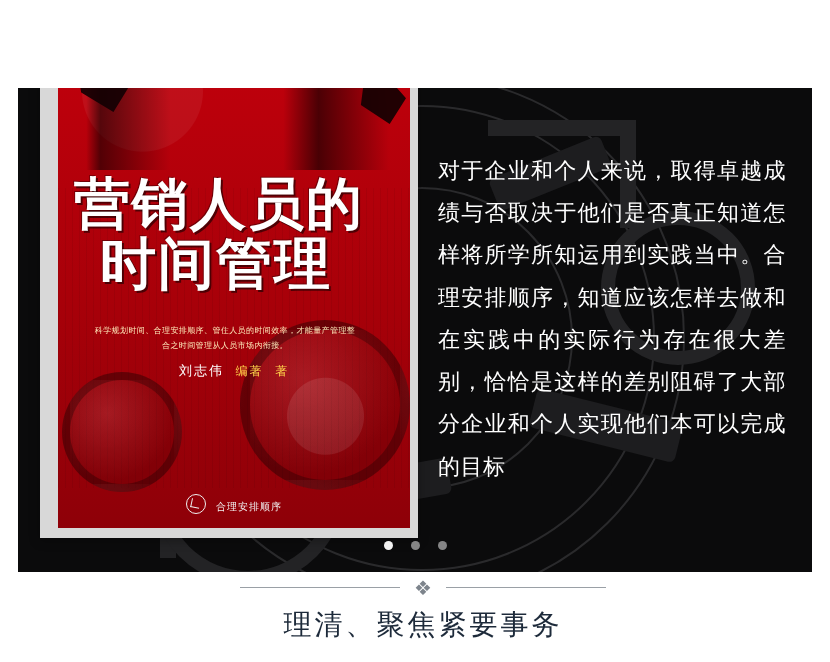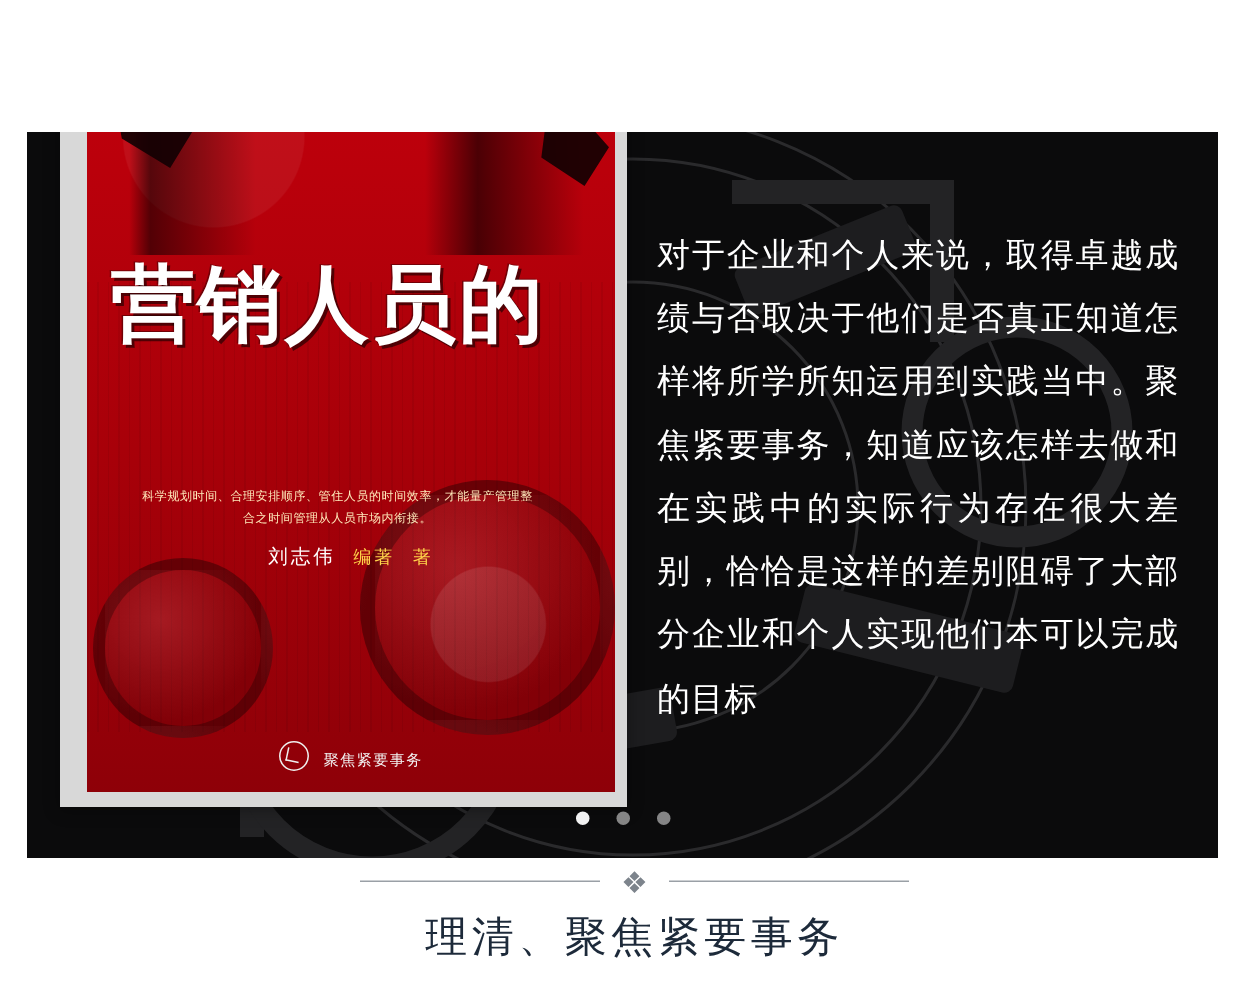--- a/index.html
+++ b/index.html
@@ -281,38 +281,39 @@
         <div class="cover-inner"></div>
         <div class="cover-pinstripes"></div>
         <div class="cover-band-top"></div>
         <div class="figure fig-a"></div>
         <div class="figure fig-b"></div>
         <div class="coin coin-1"></div>
         <div class="coin coin-2"></div>
 
         <div class="cover-title">
           <span class="t1">营销人员的</span>
+          <span class="t2">时间管理</span>
         </div>
 
         <div class="cover-sub">科学规划时间、合理安排顺序、管住人员的时间效率，才能量产管理整合之时间管理从人员市场内衔接。</div>
 
         <div class="cover-author">
           <span>刘志伟</span>
           <span class="tag">编著</span>
           <span class="tag">著</span>
         </div>
 
         <div class="cover-publisher">
           <span class="pub-mark"></span>
-          <span>聚焦紧要事务</span>
+          <span>合理安排顺序</span>
         </div>
       </div>
     </div>
 
-    <div class="hero-text">对于企业和个人来说，取得卓越成绩与否取决于他们是否真正知道怎样将所学所知运用到实践当中。聚焦紧要事务，知道应该怎样去做和在实践中的实际行为存在很大差别，恰恰是这样的差别阻碍了大部分企业和个人实现他们本可以完成的目标</div>
+    <div class="hero-text">对于企业和个人来说，取得卓越成绩与否取决于他们是否真正知道怎样将所学所知运用到实践当中。合理安排顺序，知道应该怎样去做和在实践中的实际行为存在很大差别，恰恰是这样的差别阻碍了大部分企业和个人实现他们本可以完成的目标</div>
 
     <div class="dots">
       <span class="dot"></span>
       <span class="dot inactive"></span>
       <span class="dot inactive"></span>
     </div>
   </div>
 
   <div class="section">
     <div class="rule-row">

